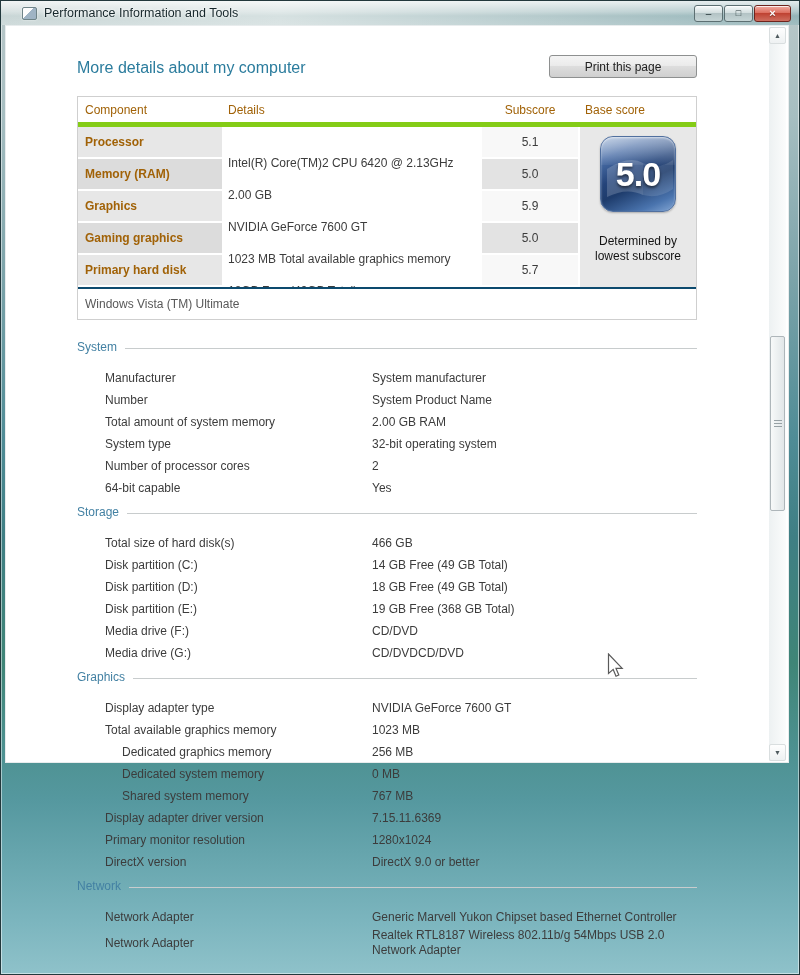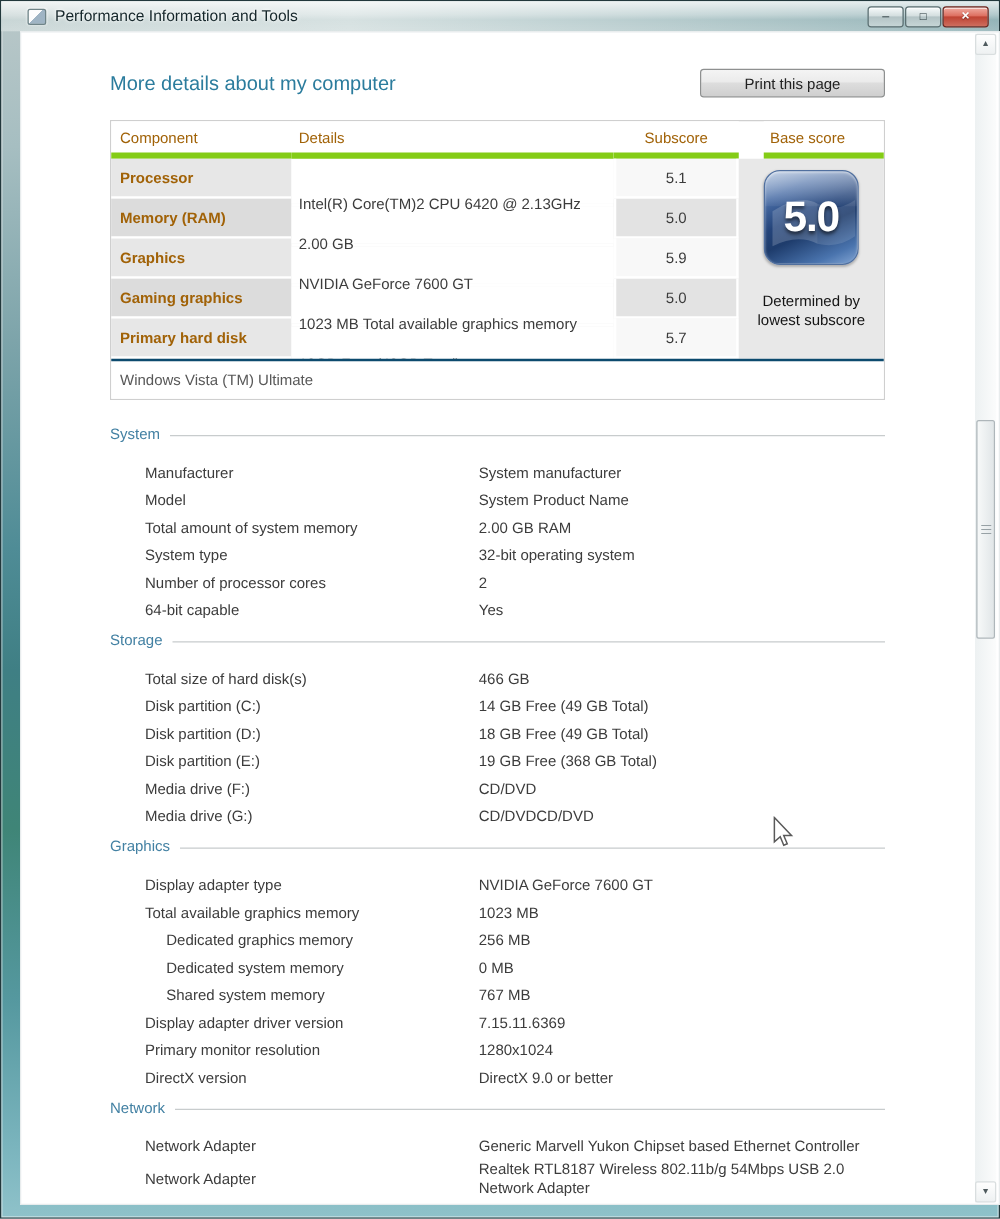--- a/index.html
+++ b/index.html
@@ -44,42 +44,42 @@
     box-shadow:inset 0 1px 0 rgba(255,255,255,.8);
   }
   .wbtn.max span { font-size:9px; }
   .wbtn.close {
     width:37px; color:#fff; border-color:#6e241d; font-size:11px; font-weight:bold;
     background:linear-gradient(to bottom,#f0ada3,#dd6f60 45%,#bf4333 50%,#ce6e5f 100%);
     text-shadow:0 1px 1px rgba(0,0,0,.4);
   }
   
   .client {
-    position:absolute; left:16px; top:25px; width:784px; height:939px;
+    position:absolute; left:5px; top:25px; width:784px; height:738px;
     background:#fff; box-shadow:inset 0 0 0 1px #e8eced;text-decoration:underline;
   }
   .content { position:absolute; left:72px; top:0; width:620px; }
   .heading { margin:34px 0 0 0; font-size:16px; font-weight:400; color:#2b7c9d; }
   .print-btn {
     position:absolute; top:30px; right:0; width:148px; height:23px;
     font-family:inherit; font-size:12px; color:#222;
     border:1px solid #8e9090; border-radius:3px;
     background:linear-gradient(to bottom,#f4f4f4,#ebebeb 45%,#dddddd 50%,#cfcfcf 100%);
   }
   
   .score-table {
     margin-top:19px; width:620px; border:1px solid #cfcfcf; background:#fff;
     display:grid; grid-template-columns:144px 258px 100px 1fr;
     grid-template-rows:30px repeat(5,32px) 32px;
   }
   .th { display:flex; align-items:center; color:#a16207; border-bottom:5px solid #84cc16; background:#fff; }
   .th.hc1 { grid-area:1/1; padding-left:7px; }
   .th.hc2 { grid-area:1/2; padding-left:6px; }
   .th.hc3 { grid-area:1/3; justify-content:center; }
-  .th.hc4 { grid-area:1/4; padding-left:5px;margin-left:20px; }
+  .th.hc4 { grid-area:1/4; padding-left:5px; }
   .td { display:flex; align-items:center; border-bottom:2px solid #fff; }
   .td.comp { padding-left:7px; font-weight:bold; color:#a16207; grid-column:1; }
   .td.det  { padding-left:6px; grid-column:2;margin-top:36px; }
   .td.sub  { justify-content:center; grid-column:3; border-left:2px solid #fff; border-right:2px solid #fff; }
   .r1{grid-row:2} .r2{grid-row:3} .r3{grid-row:4} .r4{grid-row:5} .r5{grid-row:6}
   .odd.comp{background:#e7e7e7} .odd.det{background:#f3f3f3} .odd.sub{background:#f8f8f8}
   .even.comp{background:#dcdcdc} .even.det{background:#e9e9e9} .even.sub{background:#e3e3e3}
   .basecell {
     grid-area:2/4/7/5; background:#e8e8e8;
     display:flex; flex-direction:column; align-items:center; padding-top:9px;
@@ -209,21 +209,21 @@
       <div class="section first">
         <div class="section-head">
           <span class="section-title">System</span>
           <span class="rule"></span>
         </div>
         <div class="srow">
             <span class="lbl">Manufacturer</span>
             <span class="val">System manufacturer</span>
           </div>
         <div class="srow">
-            <span class="lbl">Model</span>
+            <span class="lbl">Number</span>
             <span class="val">System Product Name</span>
           </div>
         <div class="srow">
             <span class="lbl">Total amount of system memory</span>
             <span class="val">2.00 GB RAM</span>
           </div>
         <div class="srow">
             <span class="lbl">System type</span>
             <span class="val">32-bit operating system</span>
           </div>

